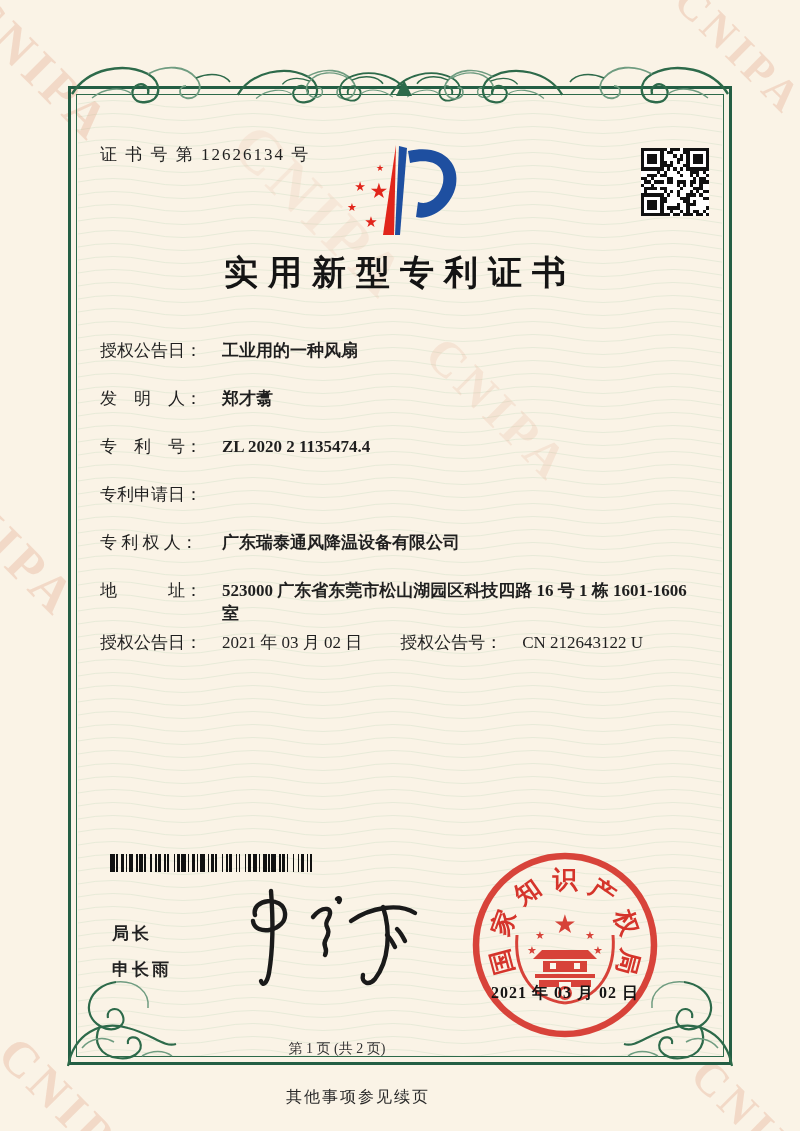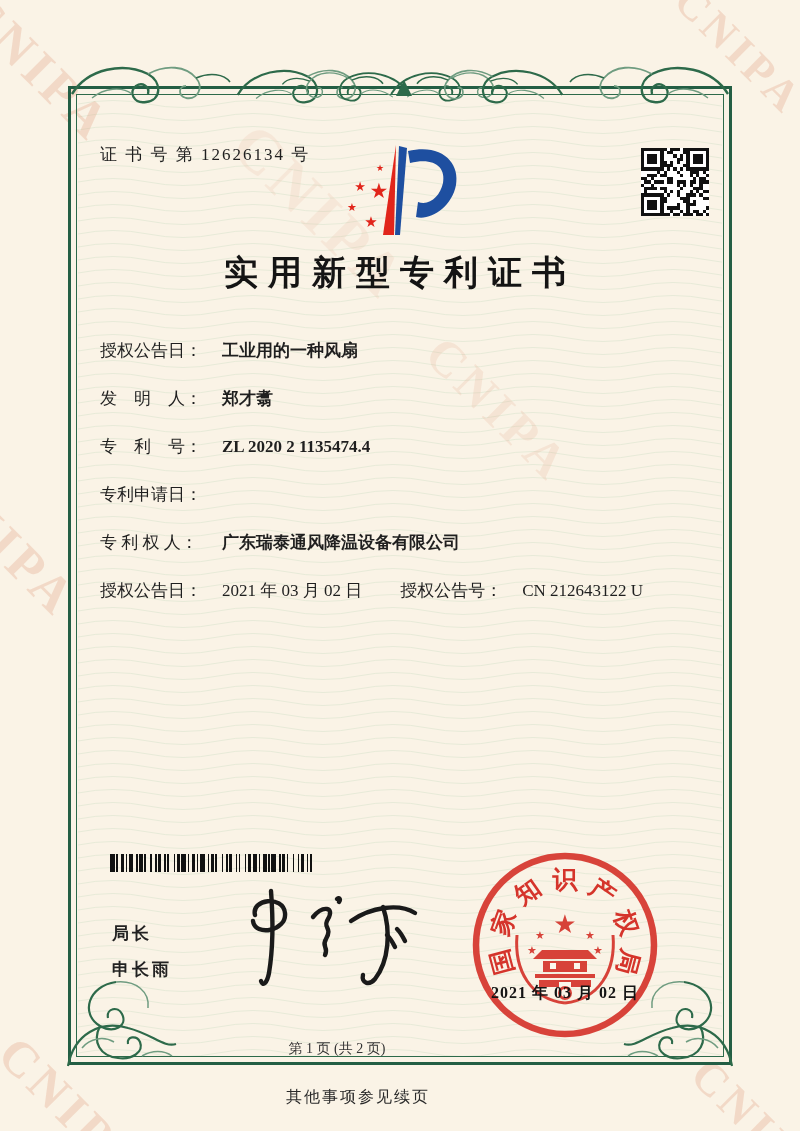--- a/index.html
+++ b/index.html
@@ -291,20 +291,24 @@
         <span class="flabel">专　利　号：</span>
         <span class="fvalue">ZL 2020 2 1135474.4</span>
       </div>
       <div class="frow">
         <span class="flabel">专利申请日：</span>
       </div>
       <div class="frow">
         <span class="flabel">专 利 权 人：</span>
         <span class="fvalue">广东瑞泰通风降温设备有限公司</span>
       </div>
+      <div class="frow" style="margin-bottom:6px;">
+        <span class="flabel">地　　　址：</span>
+        <span class="fvalue">523000 广东省东莞市松山湖园区科技四路 16 号 1 栋 1601-1606 室</span>
+      </div>
       <div class="grant-row">
         <span class="flabel">授权公告日：</span>
         <span>2021 年 03 月 02 日</span>
         <span class="grant-pair2">
           <span class="flabel">授权公告号：</span>
           <span>CN 212643122 U</span>
         </span>
       </div>
     </div>
 

